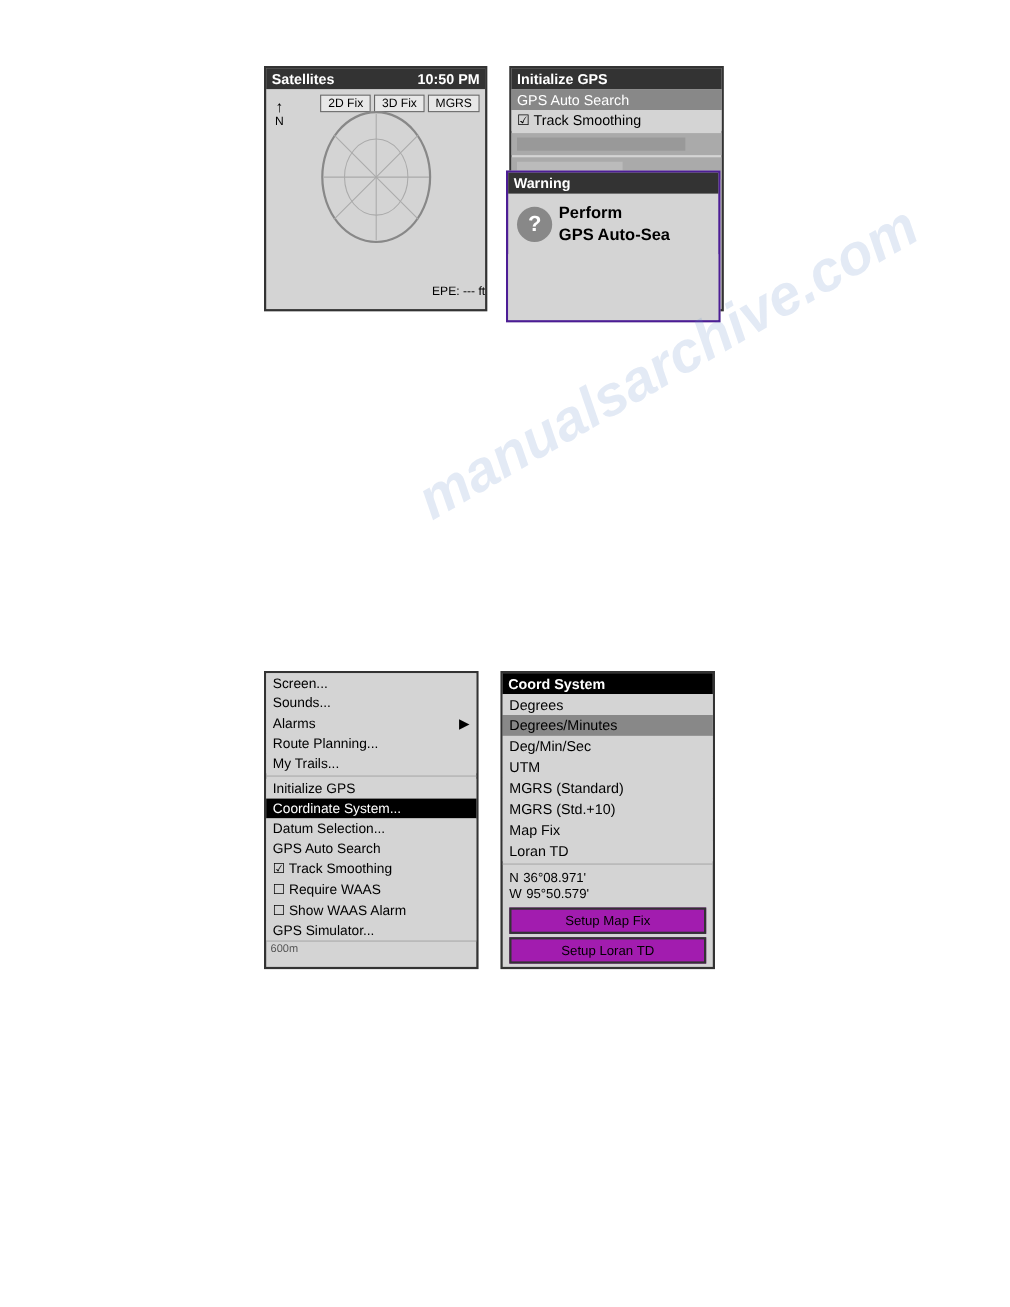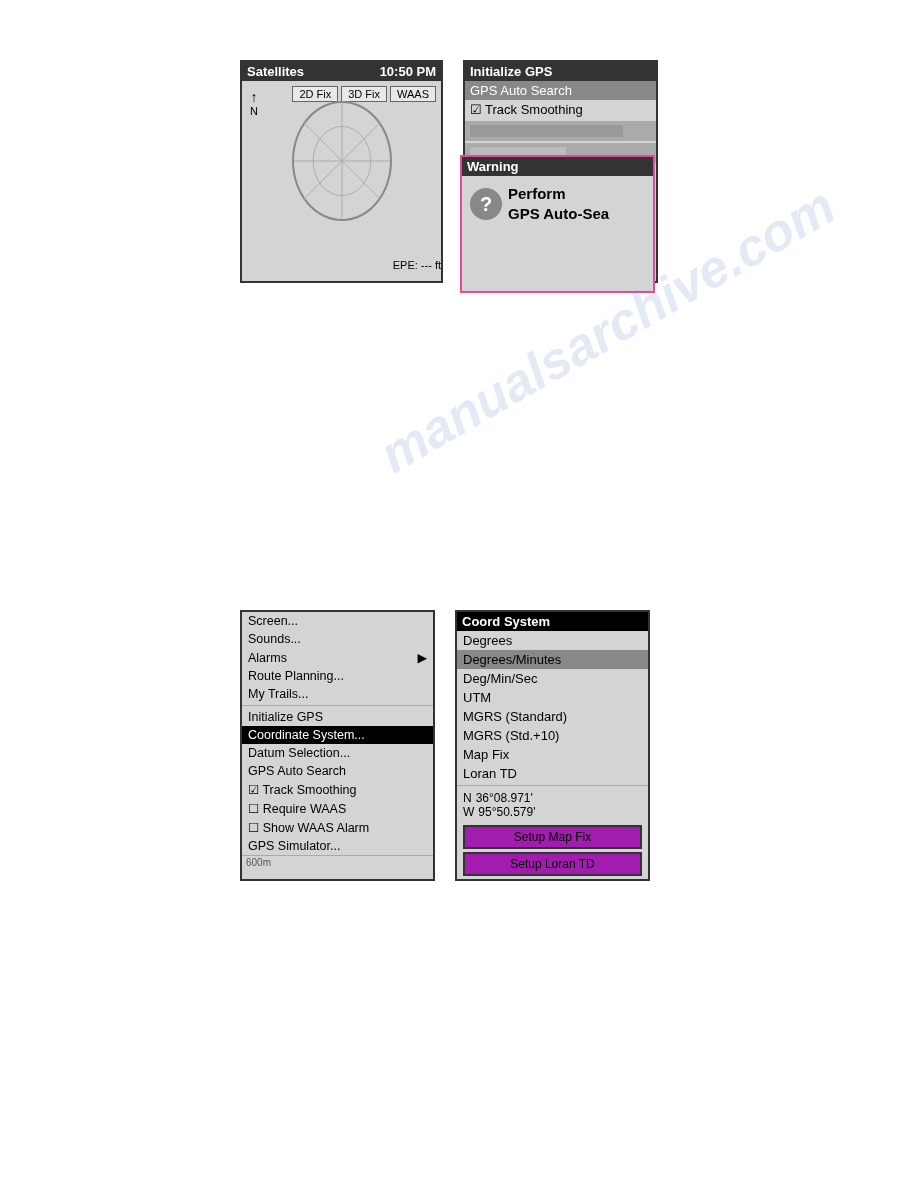--- a/index.html
+++ b/index.html
@@ -151,21 +151,21 @@
       background: #999;
       margin: 0 5px;
     }
 
     
     .warning-dialog {
       position: absolute;
       top: 155px;
       left: 460px;
       width: 195px;
-      border: 2px solid #ec4899;
+      border: 2px solid #4c1d95;
       background: #d4d4d4;
       z-index: 10;
     }
     .warning-header {
       background: #333;
       color: #fff;
       padding: 2px 5px;
       font-size: 13px;
       font-weight: bold;
     }
@@ -325,21 +325,21 @@
       <span>10:50 PM</span>
     </div>
     <div class="satellites-body">
       <div class="north-arrow">
         <span>↑</span>
         <span>N</span>
       </div>
       <div class="satellite-buttons">
         <button class="sat-btn">2D Fix</button>
         <button class="sat-btn">3D Fix</button>
-        <button class="sat-btn">WAAS</button>
+        <button class="sat-btn">MGRS</button>
       </div>
       <div class="satellite-circle-area">
         <div class="satellite-oval">
           <svg class="oval-lines" viewBox="0 0 100 120">
 
             <line x1="0" y1="60" x2="100" y2="60" stroke="#aaa" stroke-width="1"></line>
 
             <line x1="50" y1="0" x2="50" y2="120" stroke="#aaa" stroke-width="1"></line>
 
             <line x1="10" y1="20" x2="90" y2="100" stroke="#aaa" stroke-width="1"></line>

